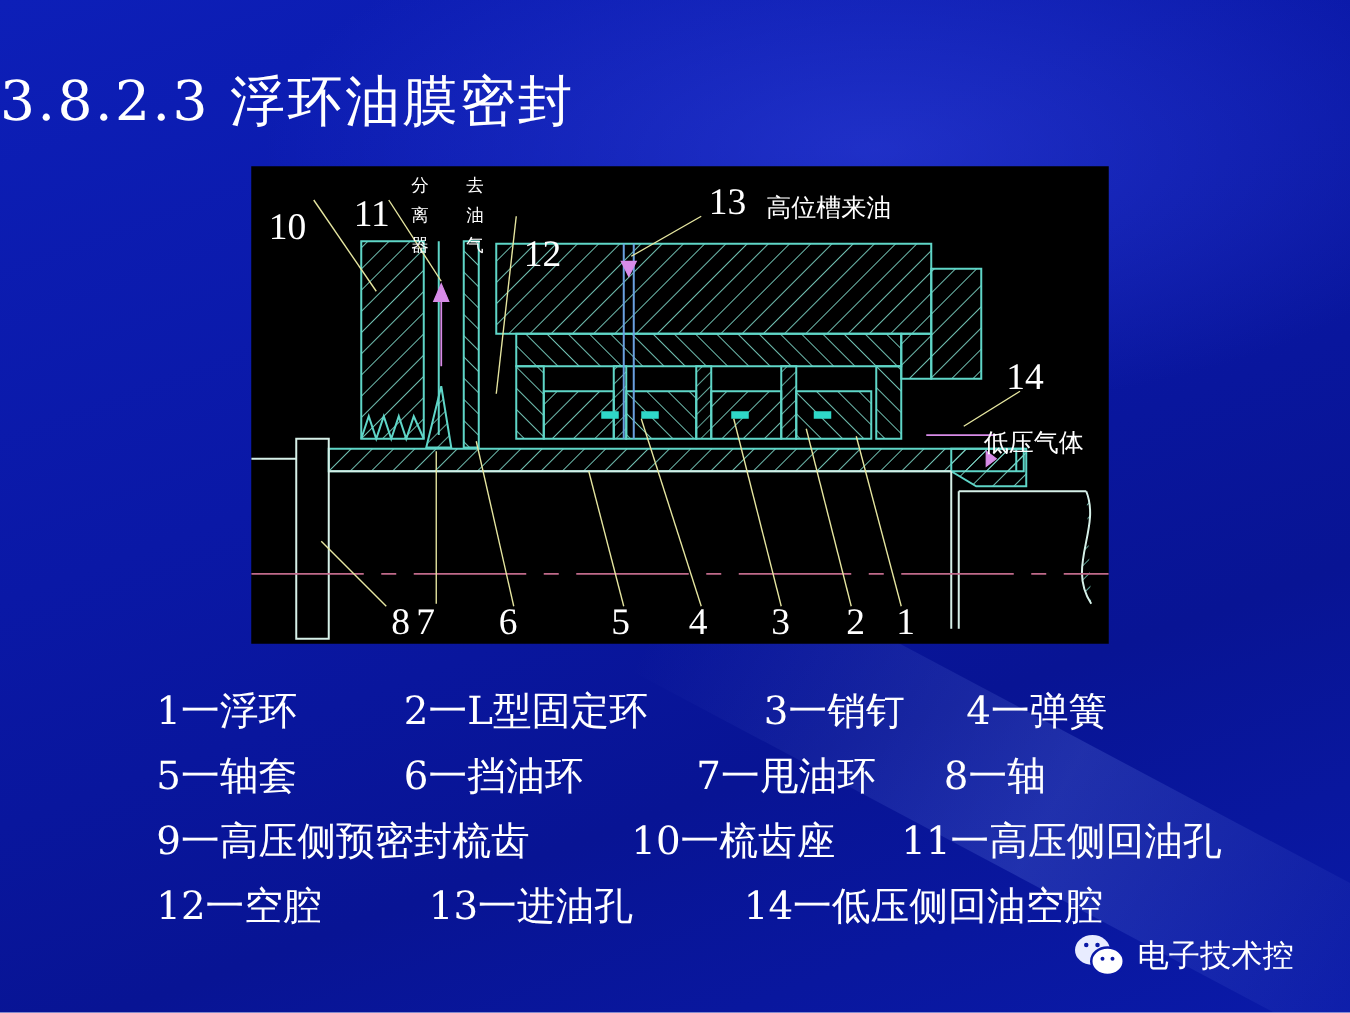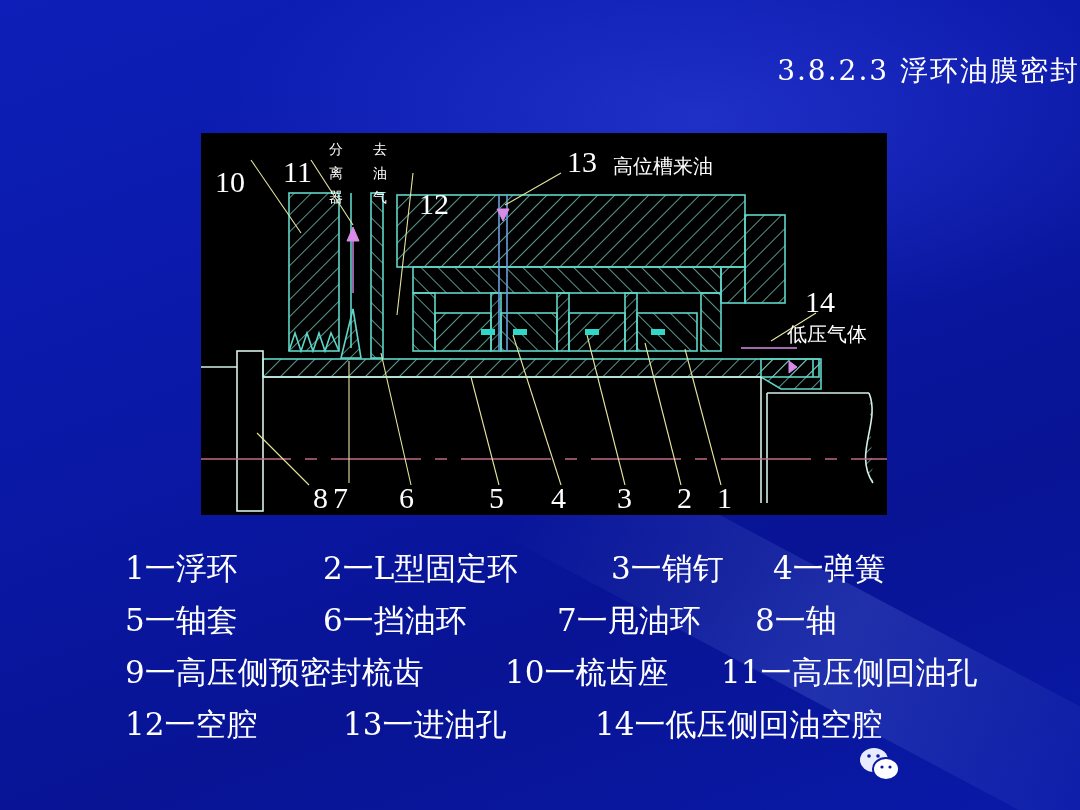--- a/index.html
+++ b/index.html
@@ -4,21 +4,21 @@
 <style>
   html,body{margin:0;padding:0;}
   body{width:1080px;height:810px;overflow:hidden;position:relative;
     background:
       radial-gradient(ellipse 700px 300px at 700px 120px, rgba(70,90,255,0.35), rgba(0,0,0,0) 70%),
       linear-gradient(160deg,#0d1fb8 0%,#0a18a6 40%,#081494 70%,#0a1aa8 100%);
     font-family:"DejaVu Serif","Liberation Serif",serif;color:#fff;}
   .streak{position:absolute;left:560px;top:430px;width:700px;height:120px;
     background:linear-gradient(90deg,rgba(255,255,255,0),rgba(140,170,255,0.18),rgba(255,255,255,0));
     transform:rotate(28deg);transform-origin:left top;}
-  .title{position:absolute;left:0;right:0;top:52px;text-align:right;font-size:28px;letter-spacing:2px;}
+  .title{position:absolute;left:0;right:0;top:52px;text-align:left;font-size:44px;letter-spacing:2px;}
   .diagram{position:absolute;left:201px;top:133px;width:686px;height:382px;background:#000;}
   .diagram svg{position:absolute;left:0;top:0;}
   .lbl{position:absolute;color:#fff;font-family:"Liberation Serif","DejaVu Serif",serif;}
   .num{font-size:30px;}
   .cn{font-family:"DejaVu Sans","Liberation Sans",sans-serif;font-size:20px;}
   .vert{width:22px;line-height:24px;font-size:14px;}
   .legend{position:absolute;left:125px;top:548px;font-size:31px;}
   .legend .item{position:absolute;white-space:nowrap;}
   .wm{position:absolute;left:858px;top:745px;display:flex;align-items:center;gap:8px;}
   .wm-text{font-family:"DejaVu Sans","Liberation Sans",sans-serif;font-size:25px;}
@@ -132,21 +132,21 @@
   <div class="lbl num" style="left:198px;top:348px;">6</div>
   <div class="lbl num" style="left:288px;top:348px;">5</div>
   <div class="lbl num" style="left:350px;top:348px;">4</div>
   <div class="lbl num" style="left:416px;top:348px;">3</div>
   <div class="lbl num" style="left:476px;top:348px;">2</div>
   <div class="lbl num" style="left:516px;top:348px;">1</div>
 
   <div class="lbl cn vert" style="left:128px;top:4px;">分离器</div>
   <div class="lbl cn vert" style="left:172px;top:4px;">去油气</div>
   <div class="lbl cn" style="left:412px;top:20px;">高位槽来油</div>
-  <div class="lbl cn" style="left:586px;top:188px;font-family:Liberation Serif, serif;">低压气体</div>
+  <div class="lbl cn" style="left:586px;top:208px;font-family:Liberation Serif, serif;">低压气体</div>
 </div>
 
 <div class="legend">
   <div class="item" style="left:0;top:0;">1一浮环</div>
   <div class="item" style="left:198px;top:0;">2一L型固定环</div>
   <div class="item" style="left:486px;top:0;">3一销钉</div>
   <div class="item" style="left:648px;top:0;">4一弹簧</div>
 
   <div class="item" style="left:0;top:52px;">5一轴套</div>
   <div class="item" style="left:198px;top:52px;">6一挡油环</div>
@@ -164,13 +164,14 @@
 
 <div class="wm">
   <svg width="44" height="38" viewBox="0 0 44 38">
     <ellipse cx="16" cy="15" rx="14" ry="12" fill="#e8ecff"></ellipse>
     <ellipse cx="28" cy="24" rx="13" ry="11" fill="#ffffff" stroke="#0a18a6" stroke-width="2"></ellipse>
     <circle cx="11" cy="11" r="1.8" fill="#0a18a6"></circle>
     <circle cx="20" cy="11" r="1.8" fill="#0a18a6"></circle>
     <circle cx="24" cy="22" r="1.6" fill="#0a18a6"></circle>
     <circle cx="32" cy="22" r="1.6" fill="#0a18a6"></circle>
   </svg>
+  <span class="wm-text">电子技术控</span>
 </div>
 
 </body></html>

